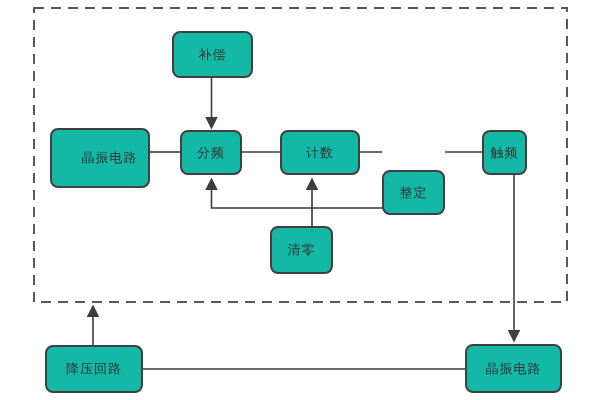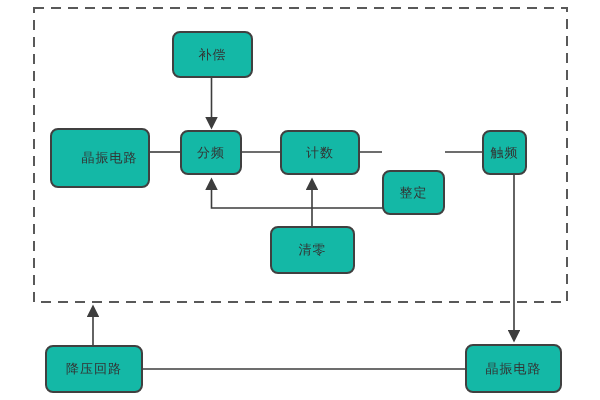--- a/index.html
+++ b/index.html
@@ -28,21 +28,21 @@
     color: #333333;
     letter-spacing: 1px;
     white-space: nowrap;
   }
   .node-compensation    { left: 172px; top: 31px;  width: 81px;  height: 47px; }
   .node-crystal         { left: 50px;  top: 128px; width: 100px; height: 60px; padding-left: 19px; }
   .node-divider         { left: 180px; top: 130px; width: 62px;  height: 45px; text-align: center; }
   .node-counter         { left: 280px; top: 130px; width: 80px;  height: 45px; }
   .node-setting         { left: 382px; top: 130px; width: 63px;  height: 45px; margin-top: 40px; }
   .node-trigger         { left: 482px; top: 130px; width: 45px;  height: 45px; }
-  .node-reset           { left: 270px; top: 226px; width: 85px;  height: 48px; }
+  .node-reset           { left: 270px; top: 226px; width: 63px;  height: 48px; }
   .node-stepdown        { left: 45px;  top: 345px; width: 98px;  height: 48px; }
   .node-drive-output    { left: 465px; top: 344px; width: 97px;  height: 49px; }
 </style>
 </head>
 <body>
 
 <div class="stage">
 
   <svg class="wires" width="600" height="400" viewBox="0 0 600 400">
     <defs>

